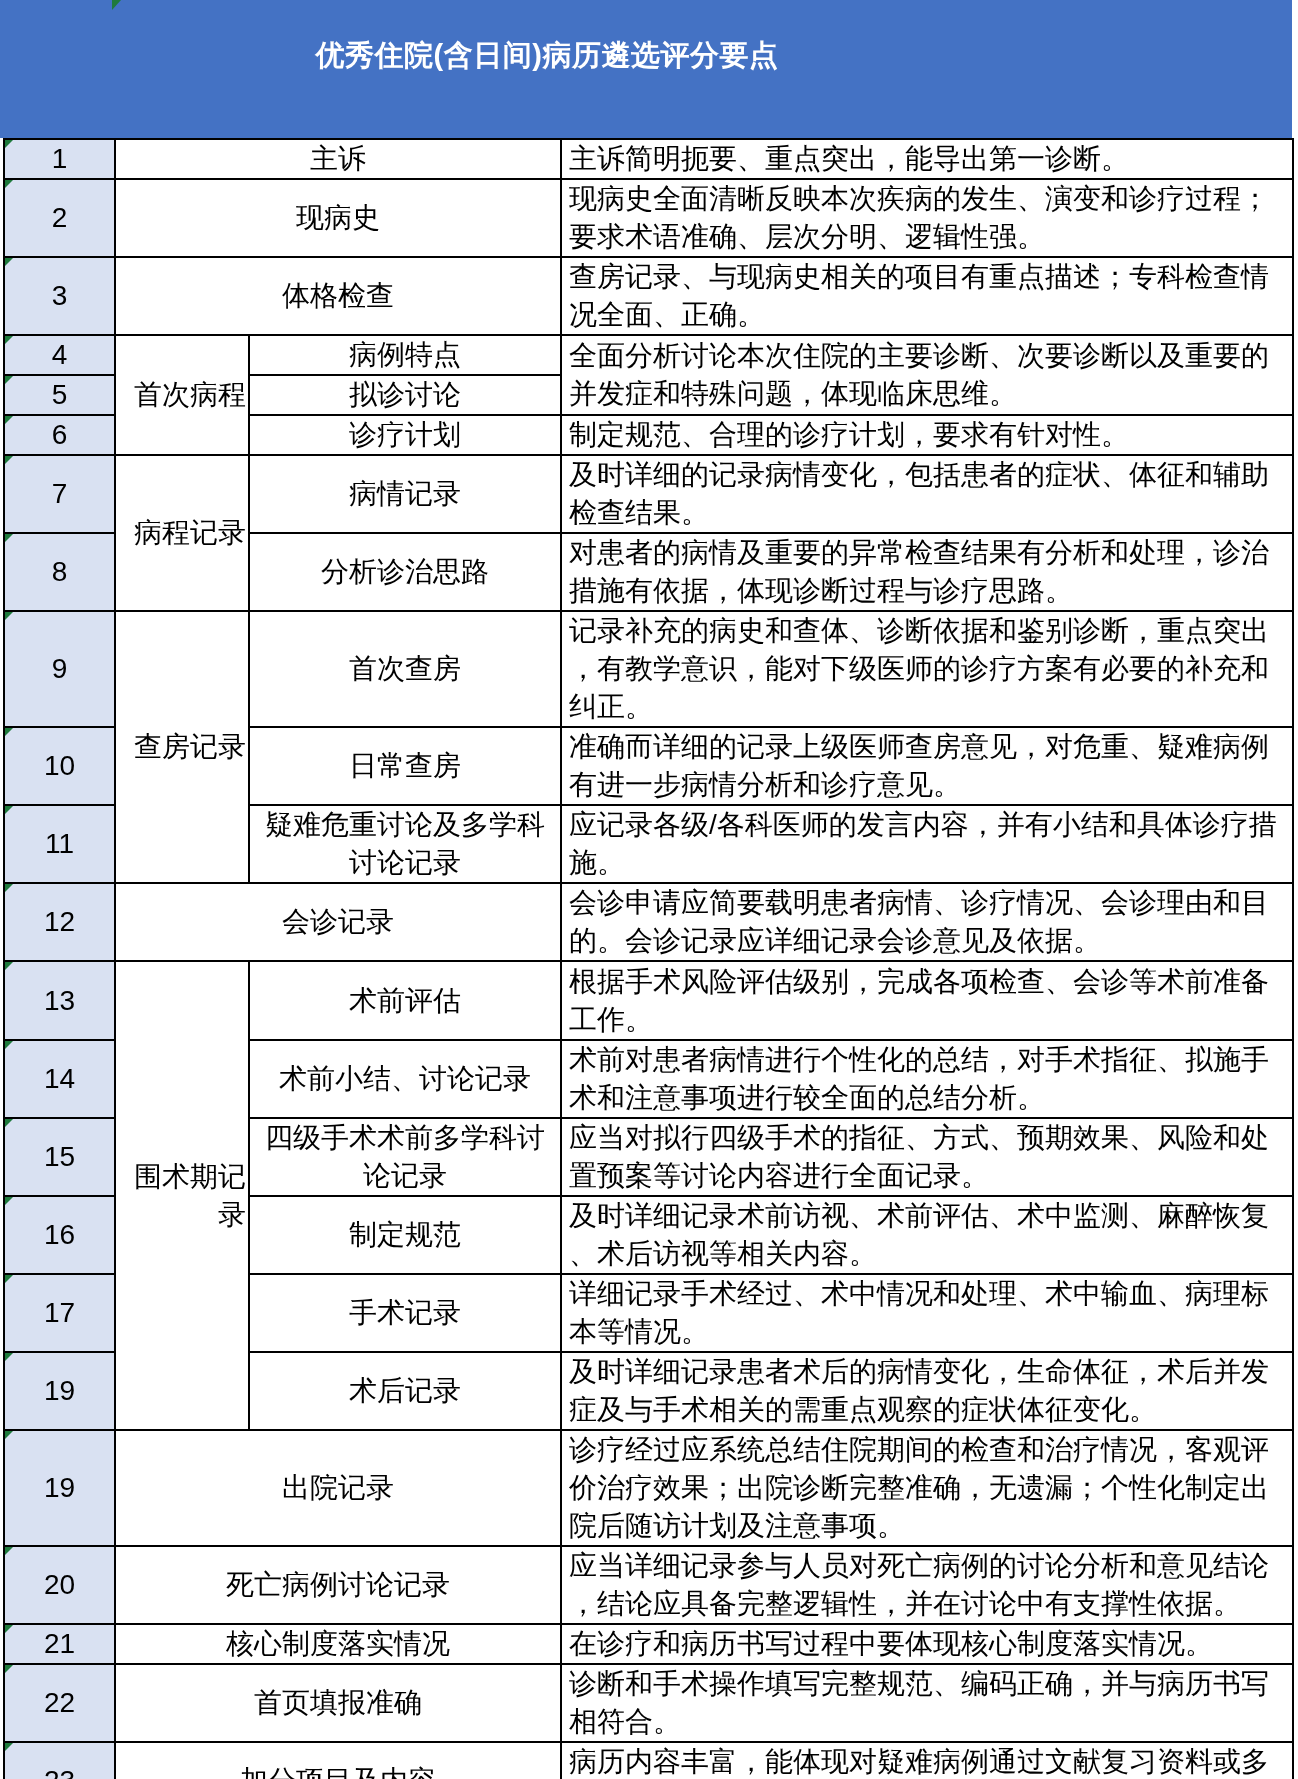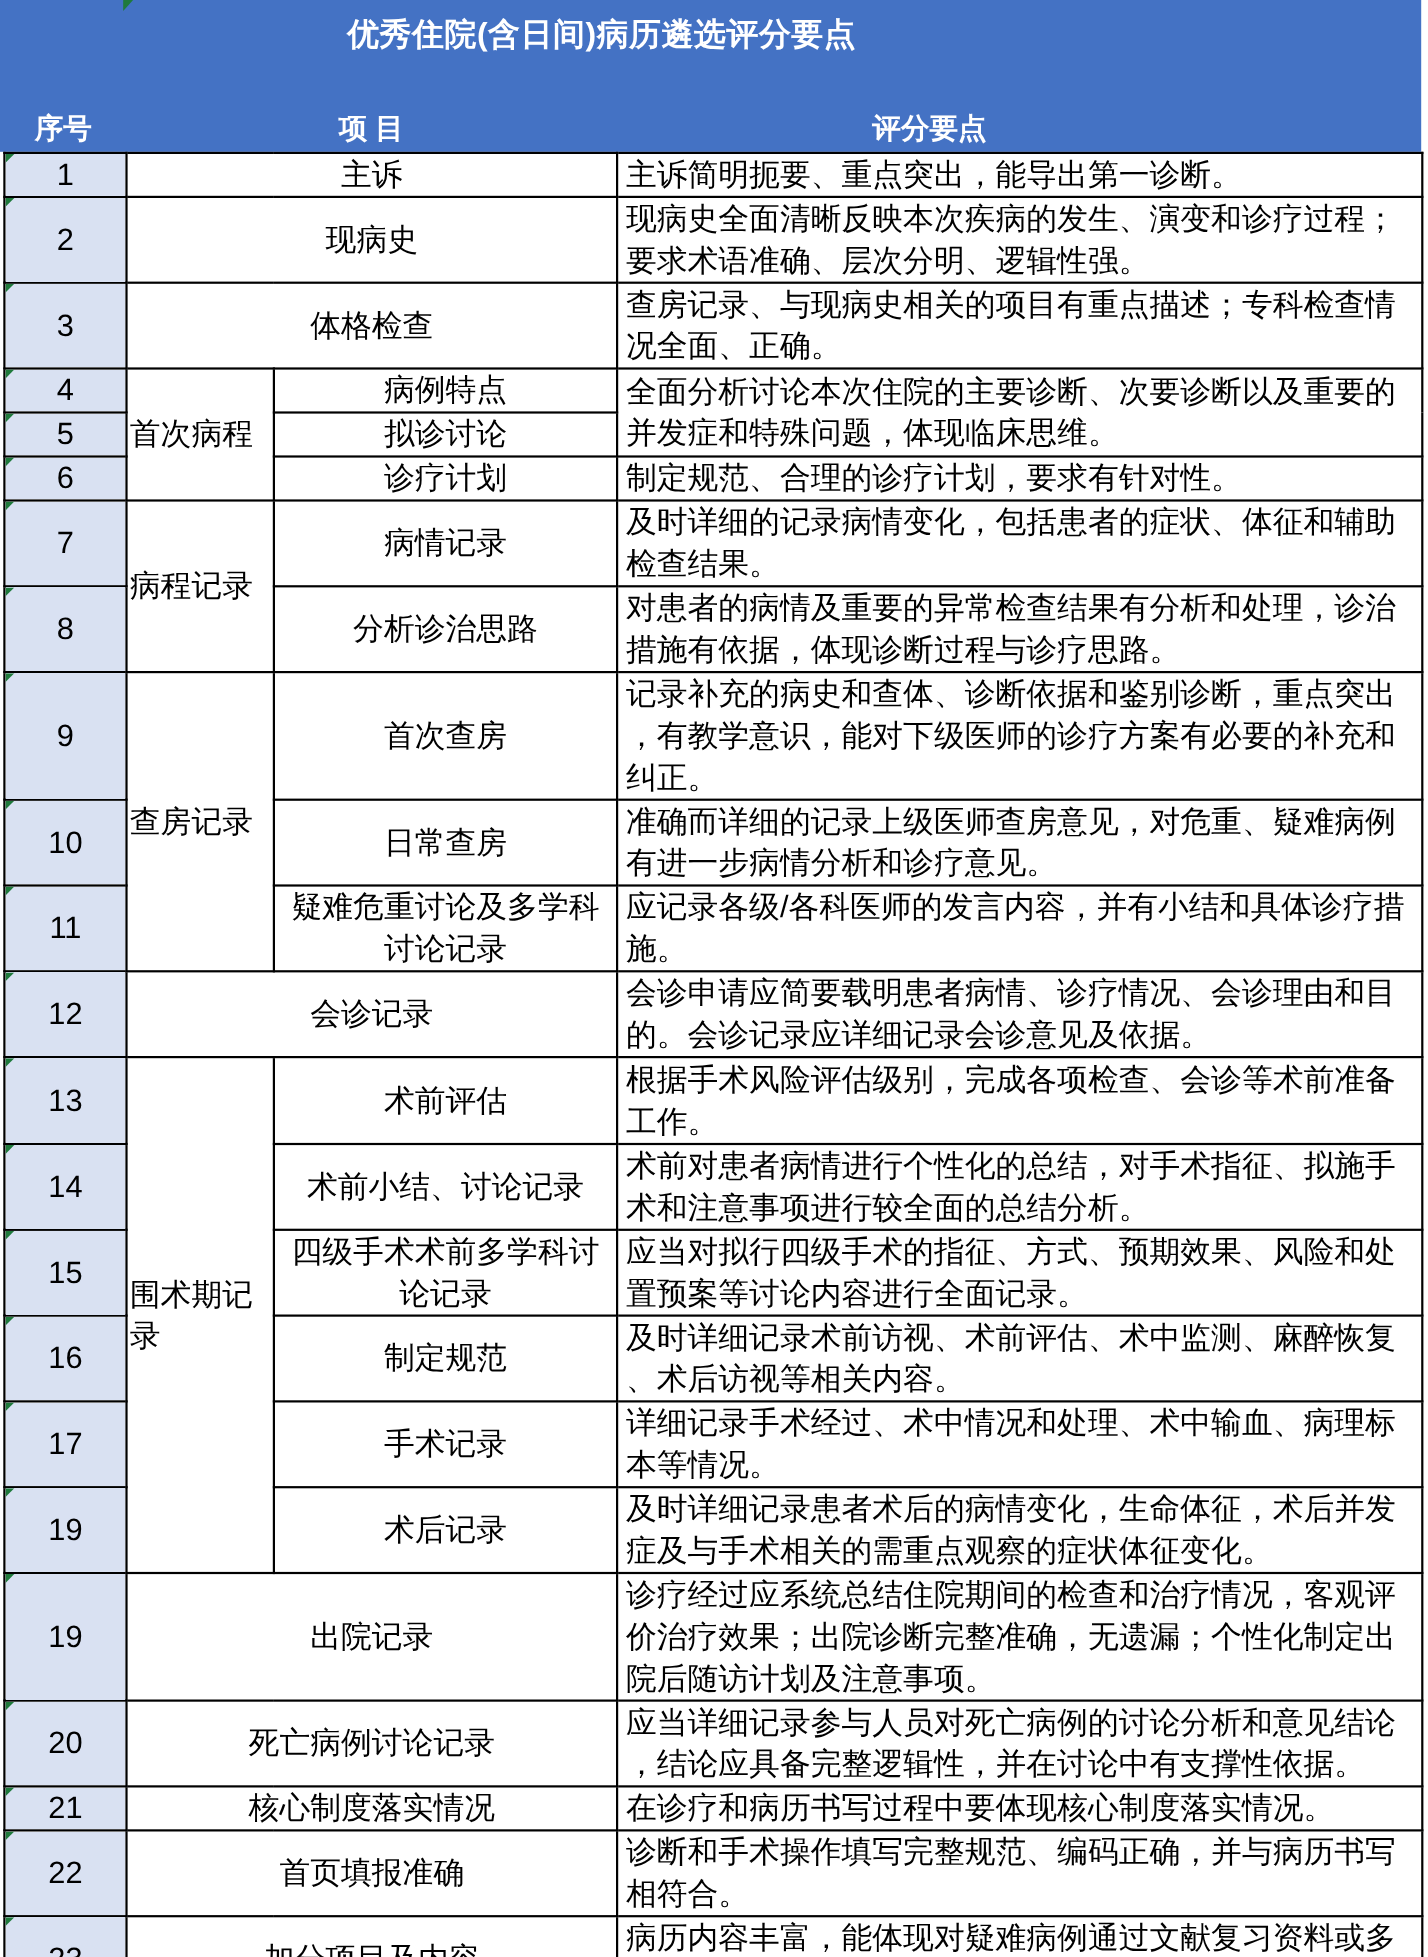--- a/index.html
+++ b/index.html
@@ -15,21 +15,21 @@
     overflow: hidden;
     background: #ffffff;
   }
   
   .band {
     position: absolute; left: 0; top: 0;
     width: 1292px; height: 138px;
     background: #4472C4;
   }
   .band .title {
-    position: absolute; top: 12px; left: 0;
+    position: absolute; top: 36px; left: 0;
     width: 1094px;
     text-align: center;
     font-size: 29px; font-weight: bold; color: #ffffff;
     letter-spacing: 0.5px;
   }
   .hdr {
     position: absolute; bottom: 4px; left: 0;
     width: 100%;
     display: flex;
     font-size: 26px; font-weight: bold; color: #ffffff;
@@ -65,21 +65,21 @@
     font-size: 29px;
     padding: 0;
   }
   td.no .tri {
     position: absolute; top: 0; left: 0;
     width: 0; height: 0;
     border-top: 8px solid #1F7A3C;
     border-right: 8px solid transparent;
   }
   td.grp {
-    text-align: left;
+    text-align: right;
     padding: 0 2px;
     word-break: break-all;
     line-break: anywhere;
     background: #ffffff;
   }
   td.item {
     text-align: center;
     padding: 0 4px;
     word-break: break-all;
     line-break: anywhere;
@@ -95,27 +95,20 @@
   }
 </style>
 </head>
 <body>
 
 <div id="screen">
 
   <div class="band">
     <span class="corner-mark"></span>
     <div class="title">优秀住院(含日间)病历遴选评分要点</div>
-    <div class="hdr">
-      <div class="hc1">序号</div>
-      <div class="hc2">项 目</div>
-      <div class="hc3">
-        <span class="hc3-inner">评分要点</span>
-      </div>
-    </div>
   </div>
 
   <table class="score">
     <colgroup>
       <col style="width:111px">
         <col style="width:134px">
         <col style="width:312px">
         <col style="width:732px">
     </colgroup>
     <tbody>

